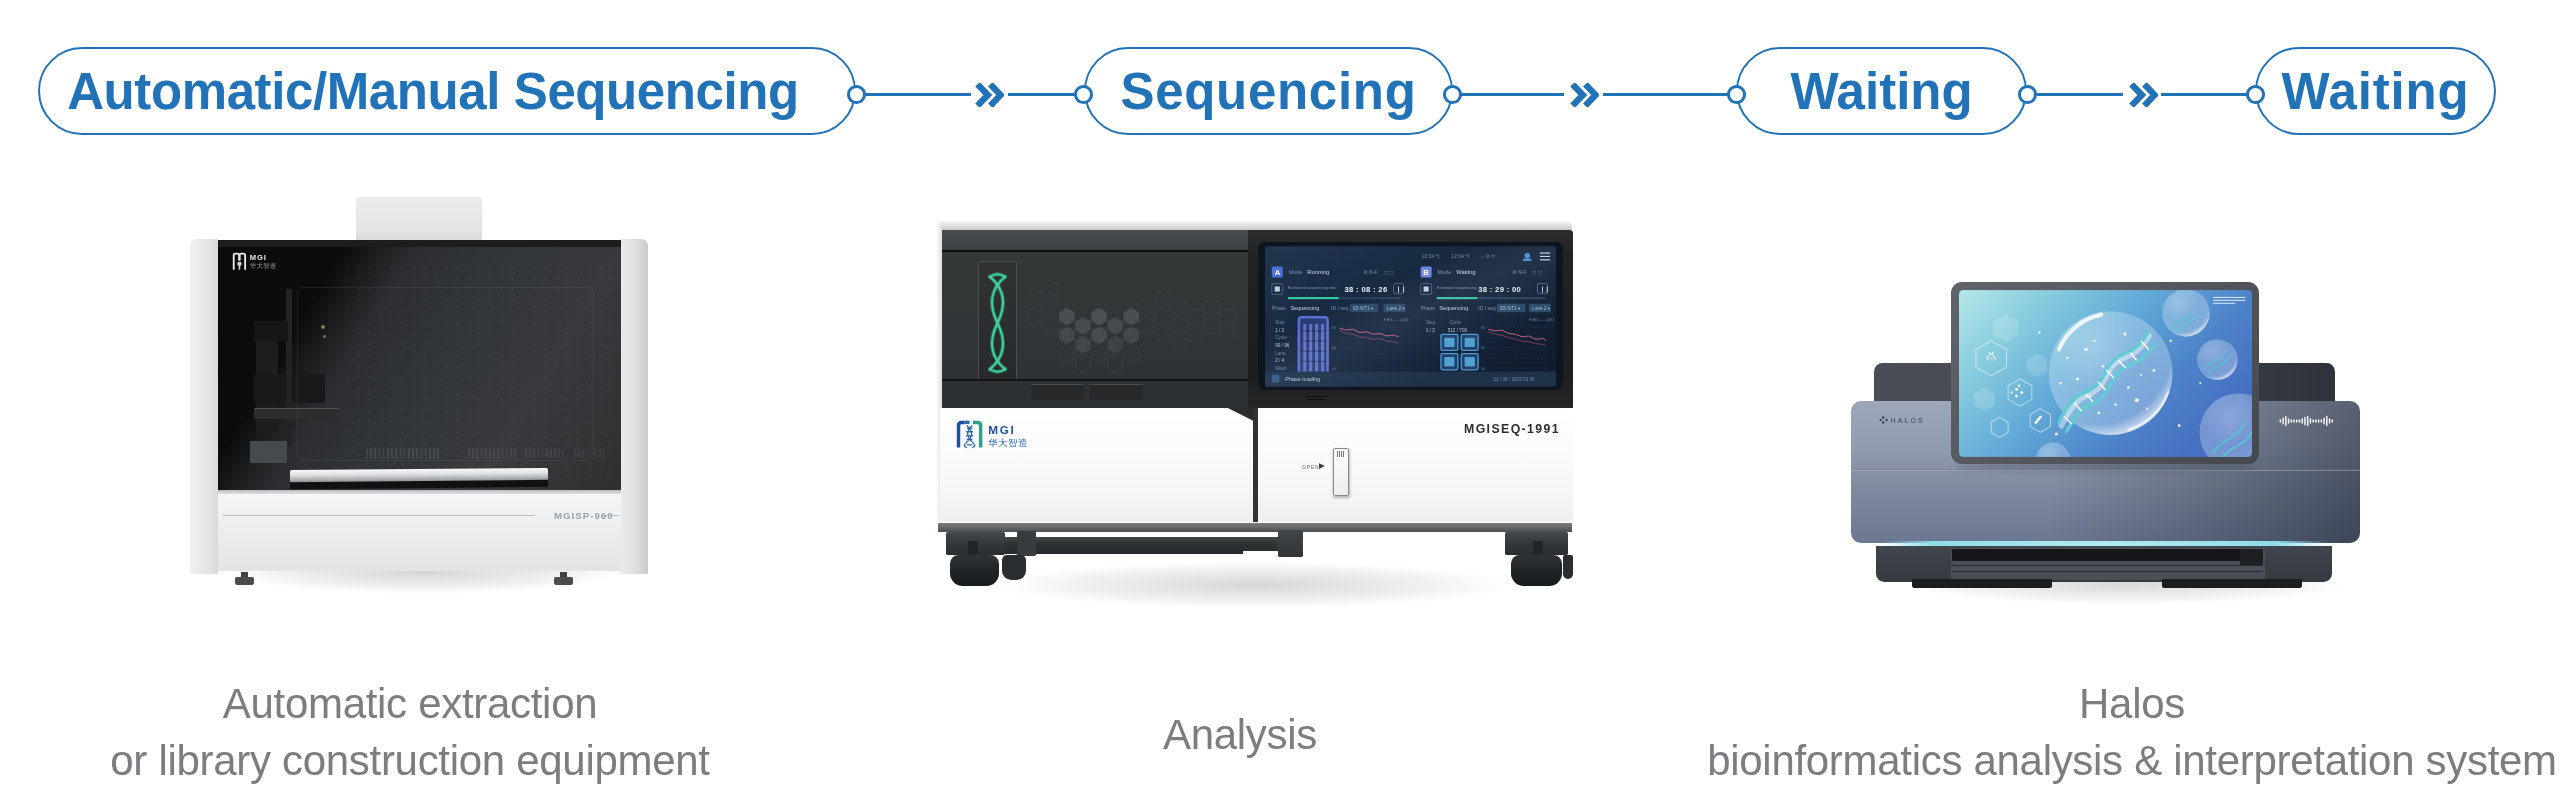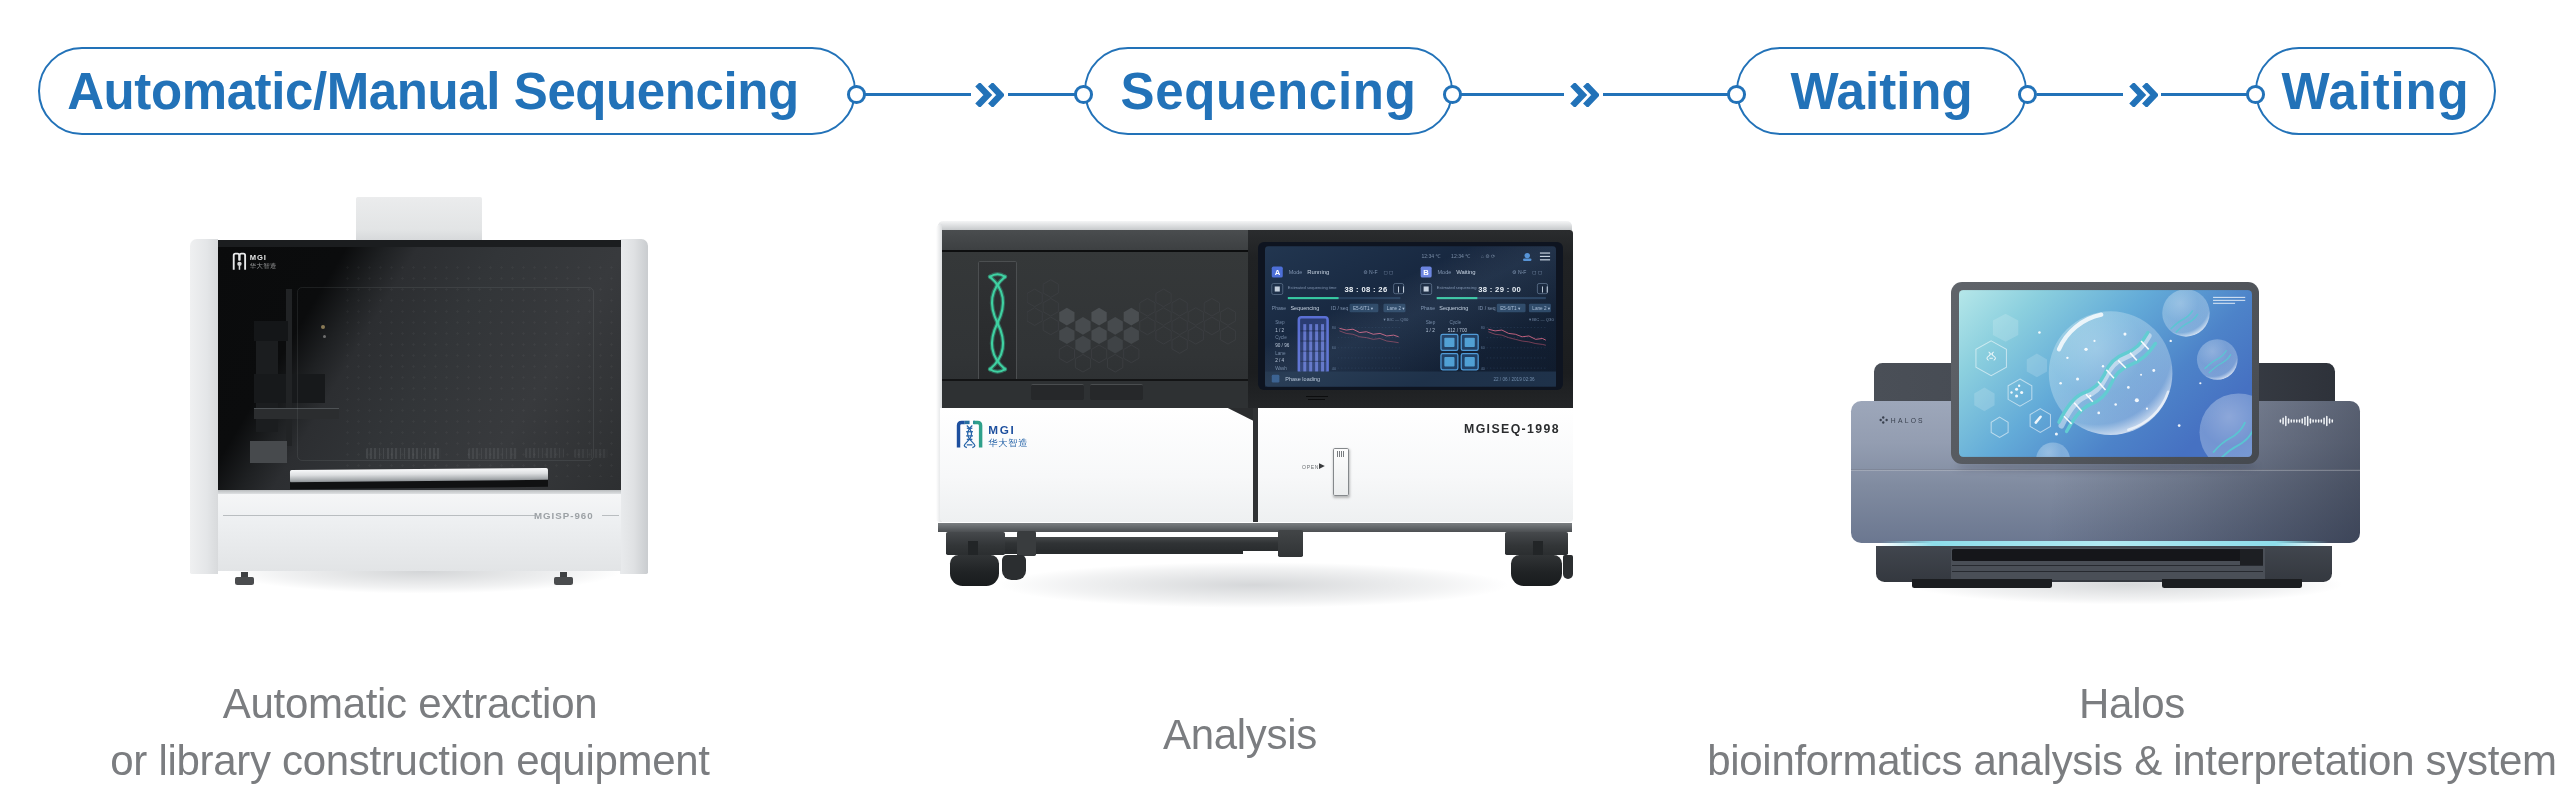--- a/index.html
+++ b/index.html
@@ -96,21 +96,21 @@
     </svg>
 
     <div class="abs" style="left:72px;top:229px;width:258px;height:12.7px;background:linear-gradient(180deg,#f8f9fa 0%,#dee0e2 40%,#a8acaf 78%,#82868a 100%);border-radius:1.7px;transform:rotate(-0.45deg);"></div>
     <div class="abs" style="left:72px;top:241px;width:258px;height:6.8px;background:#101112;transform:rotate(-0.5deg);"></div>
   </div>
 
   <div class="abs" style="left:28px;top:298px;width:403px;height:81px;background:linear-gradient(180deg,#f6f7f8 0%,#edeff1 40%,#e2e4e6 100%);">
     <div class="abs" style="left:0;top:0;width:100%;height:4.2px;background:linear-gradient(180deg,#b9bcbe,#dfe1e3);"></div>
     <div class="abs" style="left:5.1px;top:24.6px;width:312px;height:1.3px;background:#b9bdc0;"></div>
     <div class="abs" style="left:384px;top:24.6px;width:17px;height:1.3px;background:#b9bdc0;"></div>
-    <div class="abs" style="left:316px;top:19.5px;color:#9ca1a5;font-size:9.7px;font-weight:bold;letter-spacing:1px;">MGISP-960</div>
+    <div class="abs" style="left:336px;top:19.5px;color:#9ca1a5;font-size:9.7px;font-weight:bold;letter-spacing:1px;">MGISP-960</div>
   </div>
 
   <div class="abs" style="left:51px;top:380px;width:6.8px;height:6px;background:#3f4143;"></div>
   <div class="abs" style="left:45px;top:385px;width:18.6px;height:7.6px;background:#4a4c4e;border-radius:1.7px 1.7px 2.5px 2.5px;"></div>
   <div class="abs" style="left:370px;top:380px;width:6.8px;height:6px;background:#3f4143;"></div>
   <div class="abs" style="left:364px;top:385px;width:18.6px;height:7.6px;background:#4a4c4e;border-radius:1.7px 1.7px 2.5px 2.5px;"></div>
 </div>
 
 <div class="abs" style="left:915px;top:551px;width:678px;height:68px;background:radial-gradient(ellipse 50% 45% at 50% 50%,rgba(135,140,146,0.35),rgba(160,165,170,0.14) 55%,rgba(255,255,255,0) 75%);"></div>
 <div id="m2" class="abs" style="left:936px;top:221px;width:637px;height:366px;">
@@ -377,21 +377,21 @@
           <line x1="17" y1="28" x2="25" y2="28"></line>
           <line x1="17" y1="36" x2="25" y2="36"></line>
       </g>
       <text x="48" y="20" font-size="17" font-weight="bold" fill="#1d4f9e" letter-spacing="2.5">MGI</text>
       <text x="48" y="38" font-size="13.5" fill="#2563a8" letter-spacing="1">华大智造</text>
     </svg>
   </div>
 
   <div class="abs" style="left:317px;top:187px;width:5.1px;height:114px;background:#303234;"></div>
   <div class="abs" style="left:322px;top:187px;width:315px;height:114px;background:linear-gradient(180deg,#ffffff 0%,#f7f8f9 60%,#eef0f1 100%);border-radius:0 0 3.4px 1.7px;">
-    <div class="abs" style="left:206px;top:14.4px;color:#2b2d2f;font-size:12.3px;font-weight:bold;letter-spacing:1.4px;">MGISEQ-1998</div>
+    <div class="abs" style="left:206px;top:14.4px;color:#2b2d2f;font-size:12.3px;font-weight:bold;letter-spacing:1.4px;">MGISEQ-1991</div>
 
     <div class="abs" style="left:75px;top:40px;width:13.6px;height:46px;background:linear-gradient(180deg,#fdfdfd,#ebedee);border:1.3px solid #84888b;border-radius:1.7px;box-shadow:0.8px 1.7px 2.5px rgba(0,0,0,0.25);">
       <div style="margin:1.7px auto 0;width:6.8px;height:6px;background:repeating-linear-gradient(90deg,#777b7e 0 0.8px,transparent 0.8px 2px);"></div>
     </div>
     <div class="abs" style="left:44px;top:56px;color:#6a6e71;font-size:5.1px;letter-spacing:0.7px;">OPEN</div>
     <div class="abs" style="left:61px;top:53px;color:#3a3c3e;font-size:7.6px;">▶</div>
   </div>
 
   <div class="abs" style="left:1.7px;top:302px;width:634px;height:9.3px;background:linear-gradient(180deg,#7b7f82,#595d60 70%,#4c4f52);"></div>
   <div class="abs" style="left:53px;top:316px;width:312px;height:13.6px;background:linear-gradient(180deg,#45484a,#303335 45%,#292c2e);border-radius:1.7px;"></div>

